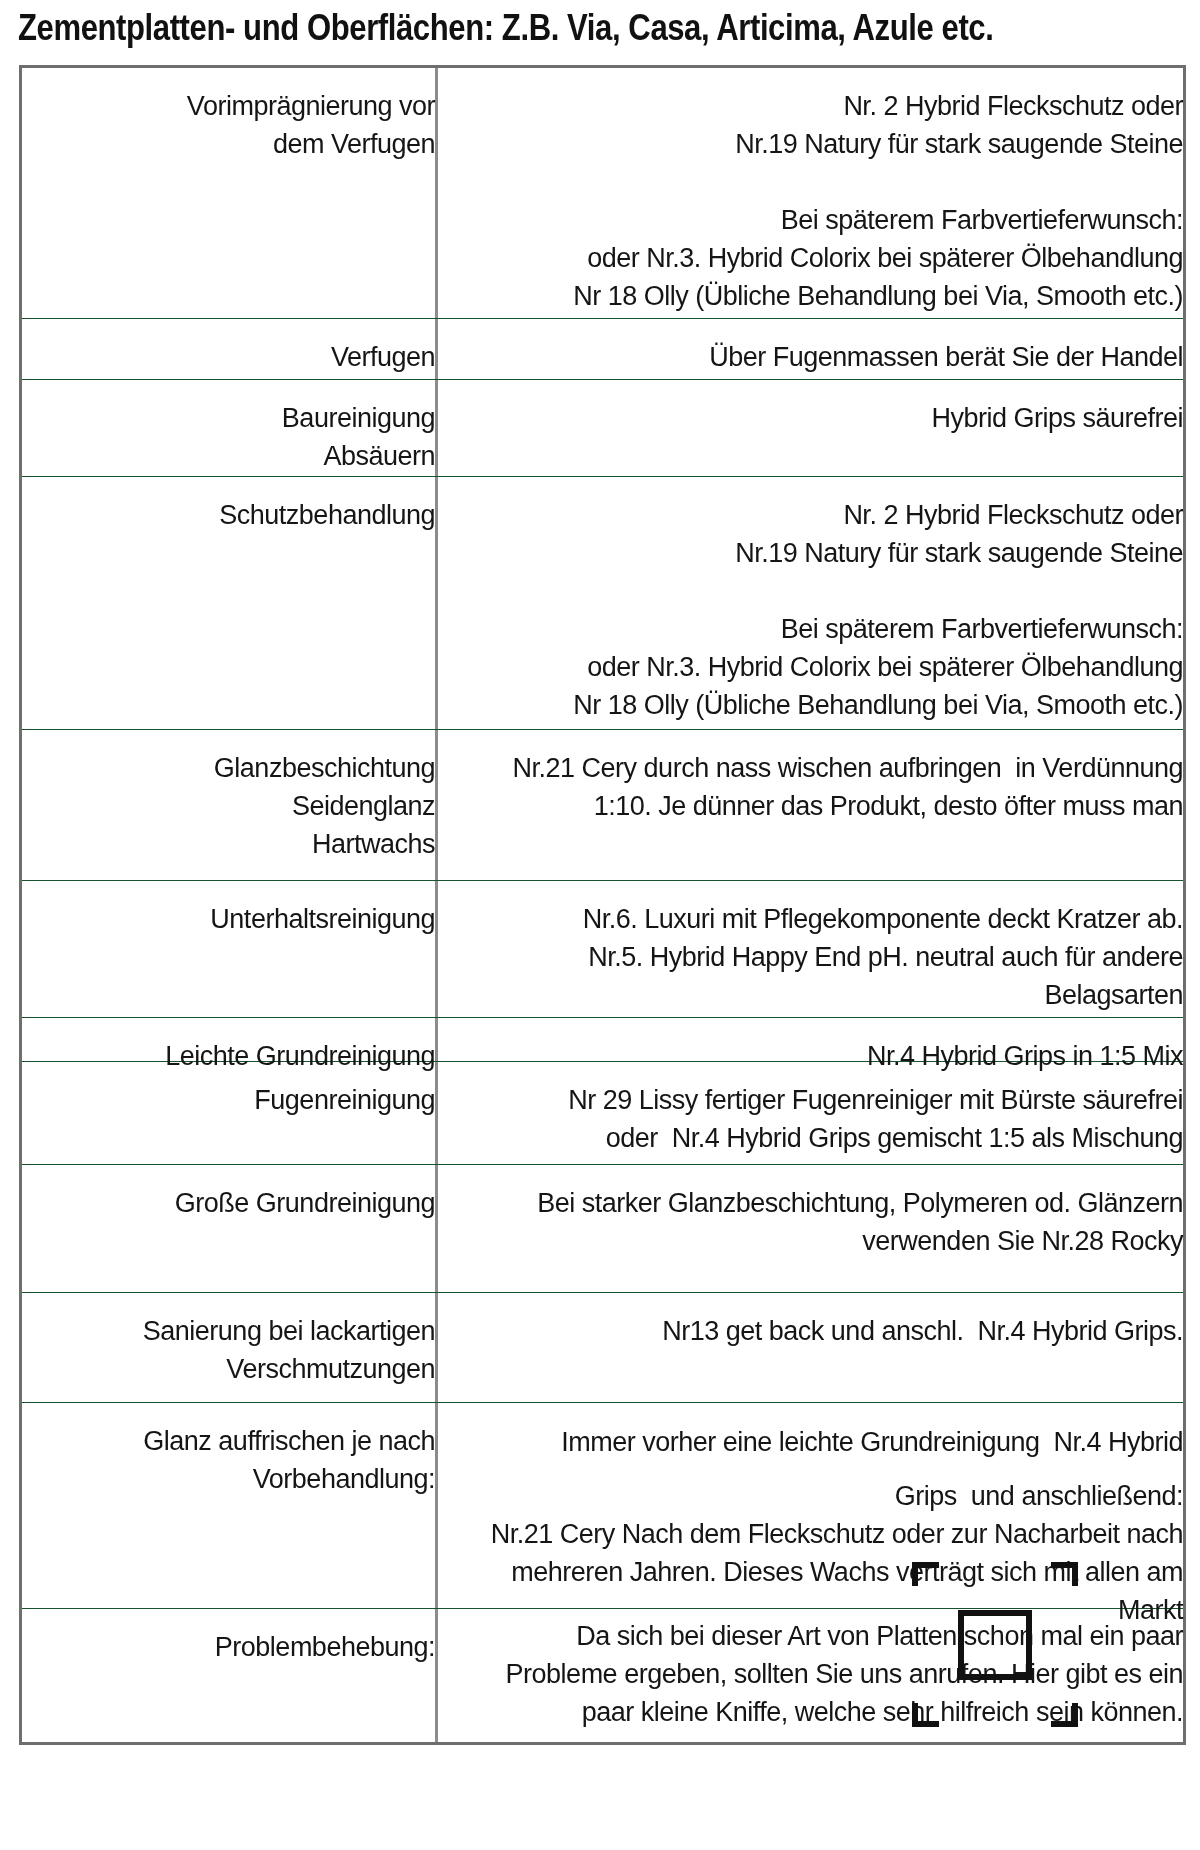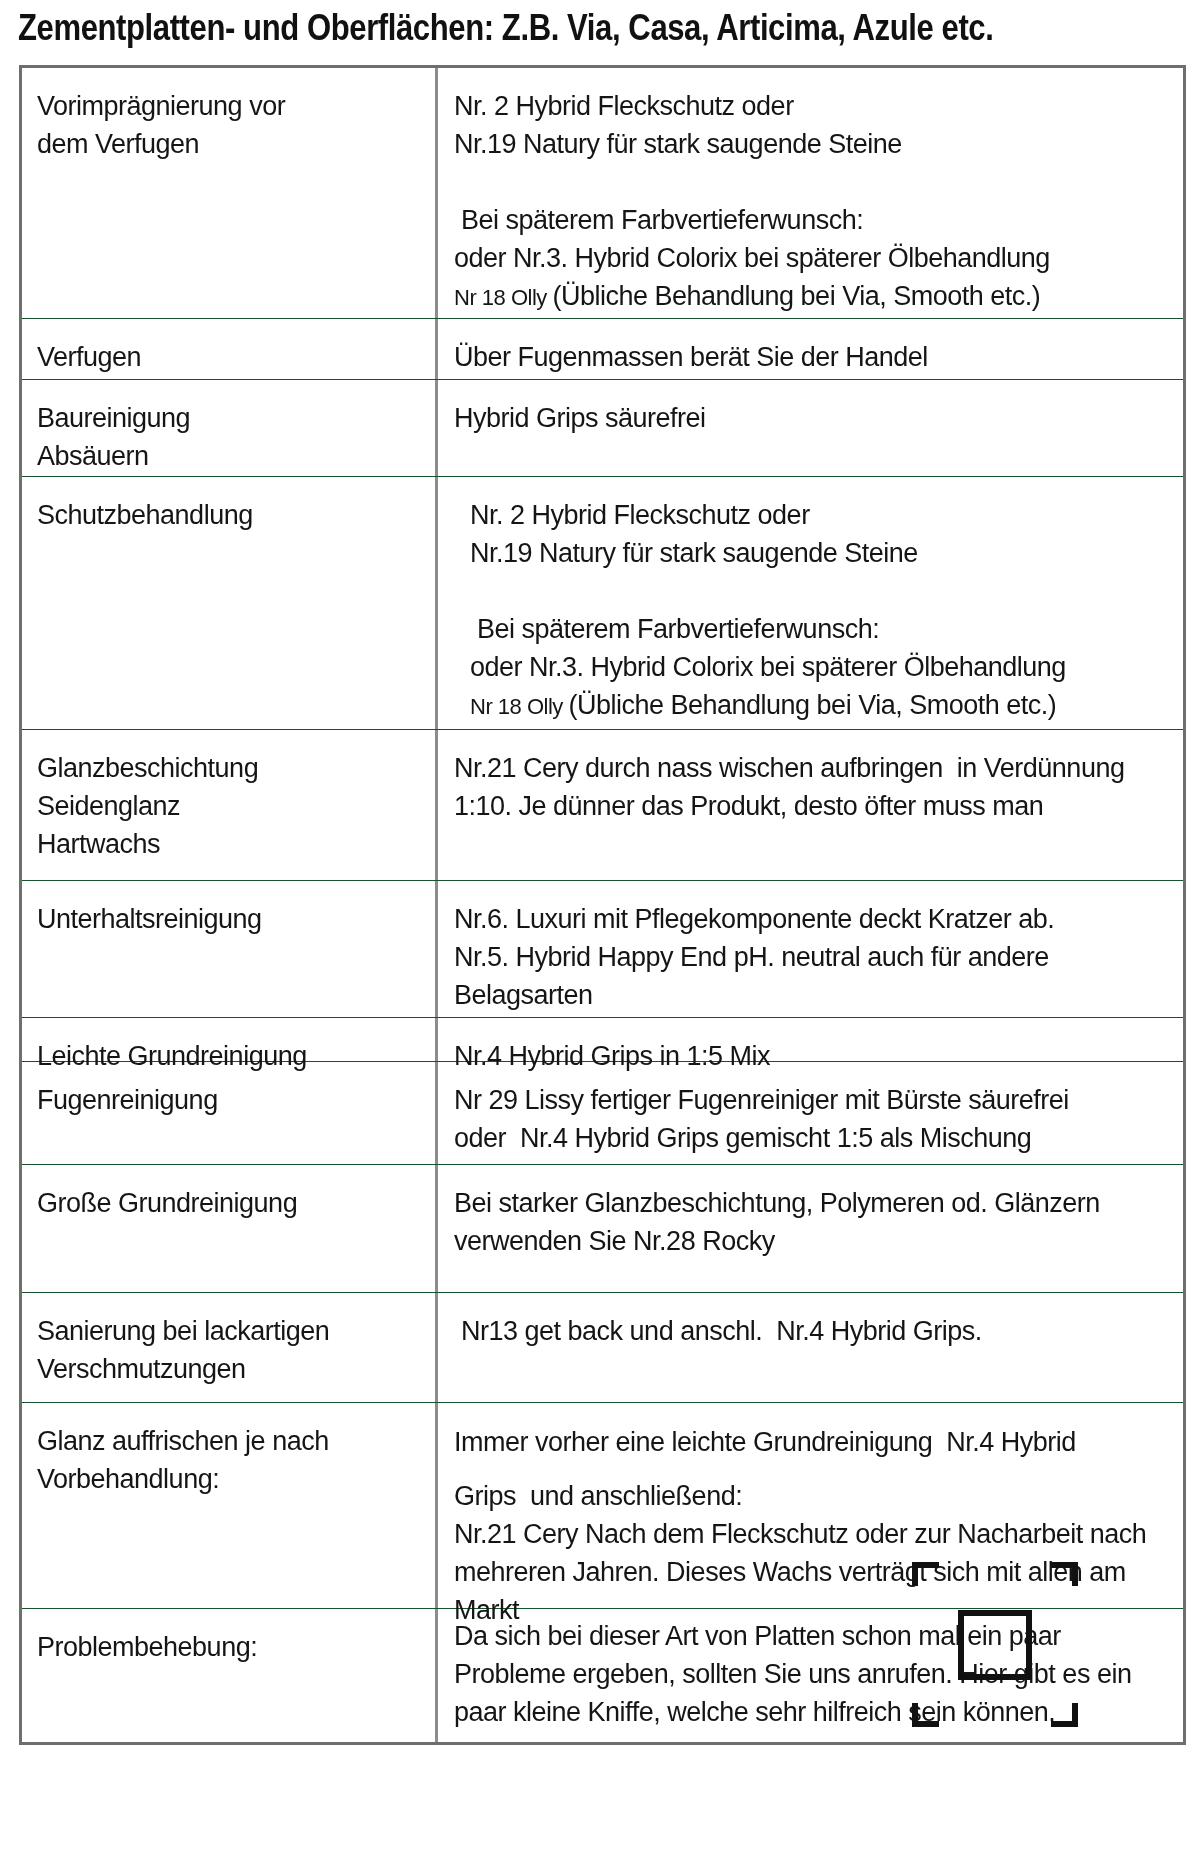--- a/index.html
+++ b/index.html
@@ -34,40 +34,41 @@
   .row{
     display:flex;
     box-sizing:border-box;
     border-top:1px solid #14532d;
   }
   .row:first-child{border-top:none;}
   .cell{
     box-sizing:border-box;
     padding-top:19px;
     overflow:visible;
+    text-align:right;
   }
   .cell.label{
     width:416px;
     flex:0 0 416px;
     border-right:3px solid #8c8c8c;
     padding-left:15px;
   }
   .cell.content{
     flex:1 1 auto;
     padding-left:16px;
   }
   .line{
     font-size:27px;
     line-height:38px;
     min-height:38px;
     white-space:pre;
     letter-spacing:-0.5px;
   }
   .line.gap{margin-top:16px;}
-  .small{font-size:22px;margin-top:36px;}
+  .small{font-size:27px;margin-top:36px;}
   
   .vf-corner{position:absolute;width:21px;height:18px;box-sizing:content-box;}
   .vf-tl{left:912px;top:1562px;border-left:6px solid #111;border-top:6px solid #111;}
   .vf-tr{left:1051px;top:1562px;border-right:6px solid #111;border-top:6px solid #111;}
   .vf-bl{left:912px;top:1703px;border-left:6px solid #111;border-bottom:6px solid #111;}
   .vf-br{left:1051px;top:1703px;border-right:6px solid #111;border-bottom:6px solid #111;}
   .vf-square{
     position:absolute;left:958px;top:1610px;
     width:62px;height:58px;
     border:6px solid #111;

